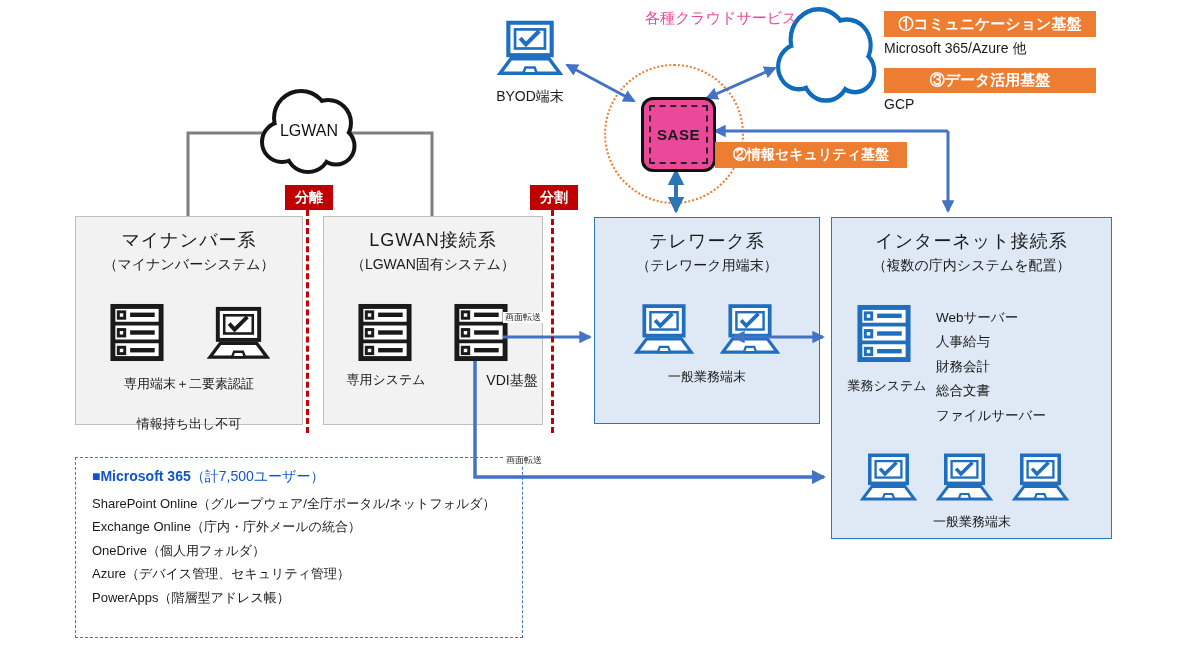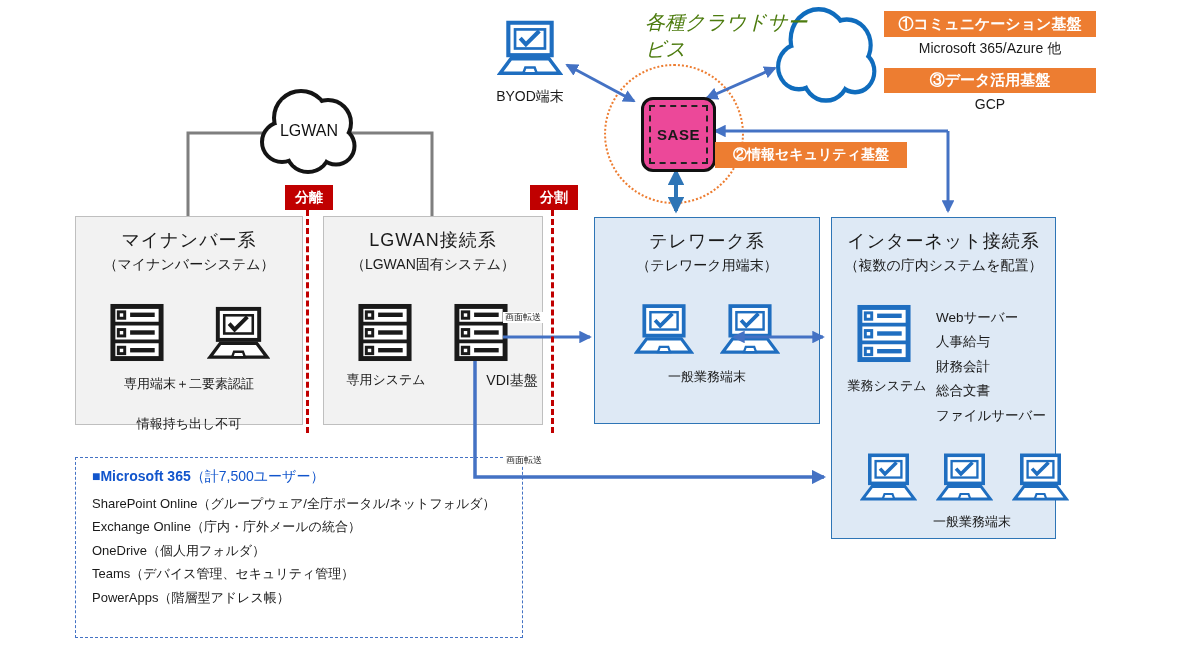--- a/index.html
+++ b/index.html
@@ -12,35 +12,35 @@
   .zone.gray { background:#F2F2F2; border:1.6px solid #BFBFBF; }
   .zone.blue { background:#DEE9F5; border:1.8px solid #2E75B6;margin-left:24px; }
   .zone-title { font-size:18px; line-height:24px; margin-top:11px; letter-spacing:1px; }
   .zone-sub   { font-size:14px; line-height:19px; margin-top:3px; }
   .icon-row { display:flex; justify-content:center; align-items:flex-end; }
   .cap { font-size:13px; line-height:16px; }
 
   
   .badge { position:absolute; background:#ED7D31; color:#fff; font-weight:bold;
            display:flex; align-items:center; justify-content:center; }
-  .badge-cap { position:absolute; font-size:14px; text-align:center; color:#1a1a1a; }
+  .badge-cap { position:absolute; font-size:14px; color:#1a1a1a; }
   .redlabel { position:absolute; width:48px; height:25px; background:#C00000; color:#fff;
               font-weight:bold; font-size:14px; display:flex; align-items:center; justify-content:center; }
   .redline { position:absolute; width:0; border-left:3px dashed #C00000; }
 
   .dotcircle { position:absolute; border:2.5px dotted #ED7D31; border-radius:50%; }
   .sase { position:absolute; background:#ec4899; border:3px solid #111; border-radius:12px;
           display:flex; align-items:center; justify-content:center; }
   .sase-inner { border:2px dashed #222; width:55px; height:55px; display:flex; align-items:center;
                 justify-content:center; font-weight:bold; font-size:15px; letter-spacing:.5px; }
 
   .cloud { position:absolute; }
   .cloud-label { position:absolute; left:0; right:0; top:38%; text-align:center; font-size:16px; color:#111; }
 
-  .toplabel { position:absolute; font-size:20px; color:#4d7c0f;font-style:italic; }
+  .toplabel { position:absolute; font-size:15px; color:#ec4899; }
   .byod-label { position:absolute; font-size:14px; text-align:center; }
 
   .edge-label { position:absolute; font-size:9px; line-height:11px; background:#fff; padding:0 2px; color:#222; }
 
   
   .m365 { position:absolute; box-sizing:border-box; border:1.6px dashed #4472C4; background:#fff;
           padding:10px 6px 0 16px; text-align:left; }
   .m365-title { font-size:14px; color:#1155CC; }
   .m365-title .t1 { font-weight:bold; }
   .m365-list { margin:6px 0 0 0; padding:0; list-style:none; font-size:13px; }
@@ -142,21 +142,21 @@
       <svg width="60" height="56" style="color:#1F6EC0">
           <use href="#sym-laptop"></use>
         </svg>
       <svg width="60" height="56" style="color:#1F6EC0">
           <use href="#sym-laptop"></use>
         </svg>
     </div>
     <div class="cap" style="margin-top:11px">一般業務端末</div>
   </div>
 
-  <div class="zone blue" style="left:807px;top:217px;width:225px;height:322px">
+  <div class="zone blue" style="left:807px;top:217px;width:281px;height:322px">
     <div class="zone-title">インターネット接続系</div>
     <div class="zone-sub">（複数の庁内システムを配置）</div>
     <div class="b4-server">
       <svg width="56" height="59" style="color:#1F6EC0">
           <use href="#sym-server"></use>
         </svg>
     </div>
     <div class="cap b4-server-label">業務システム</div>
     <div class="b4-list">
       <div>Webサーバー</div>
@@ -180,21 +180,21 @@
   </div>
 
   <div class="m365" style="left:75px;top:457px;width:448px;height:181px">
     <div class="m365-title">
       <span class="t1">■Microsoft 365</span><span>（計7,500ユーザー）</span>
     </div>
     <ul class="m365-list">
       <li>SharePoint Online（グループウェア/全庁ポータル/ネットフォルダ）</li>
       <li>Exchange Online（庁内・庁外メールの統合）</li>
       <li>OneDrive（個人用フォルダ）</li>
-      <li>Teams（デバイス管理、セキュリティ管理）</li>
+      <li>Azure（デバイス管理、セキュリティ管理）</li>
       <li>PowerApps（階層型アドレス帳）</li>
     </ul>
   </div>
 
   <div class="dotcircle" style="left:604px;top:64px;width:136px;height:136px"></div>
 
   <svg class="overlay" width="1200" height="650">
     <defs>
       <marker id="m-blue" viewBox="0 0 10 10" refX="8.5" refY="5" markerWidth="4.2" markerHeight="4.2" orient="auto-start-reverse">
         <path d="M0 0 L10 5 L0 10 Z" fill="#4472C4"></path>

